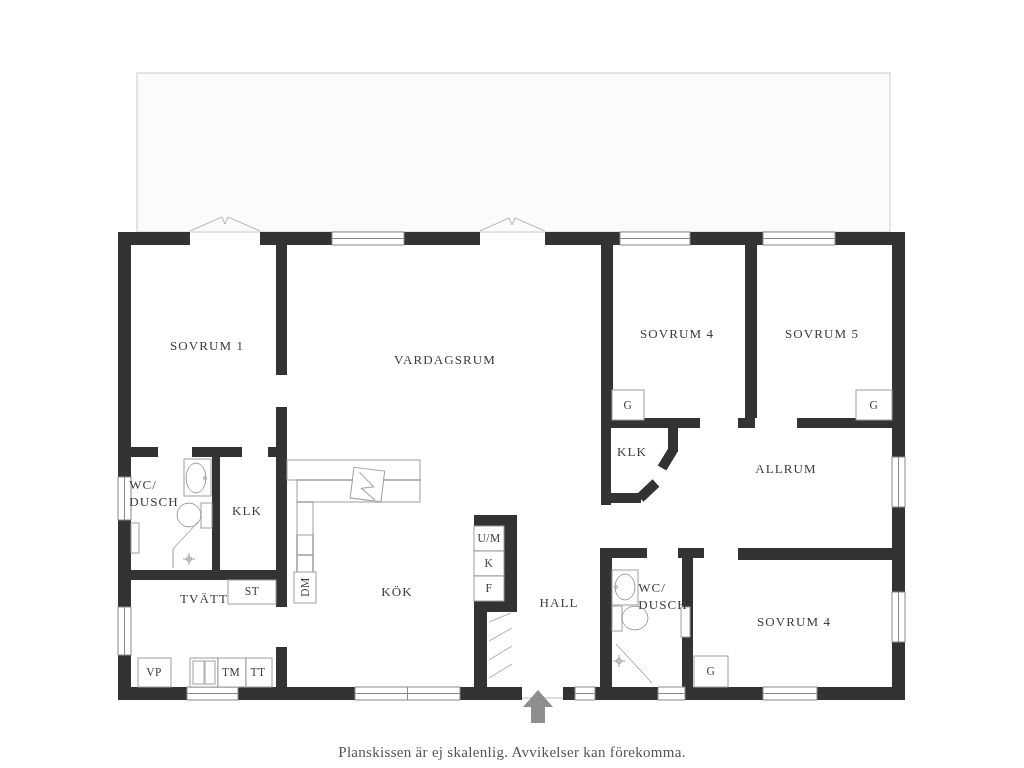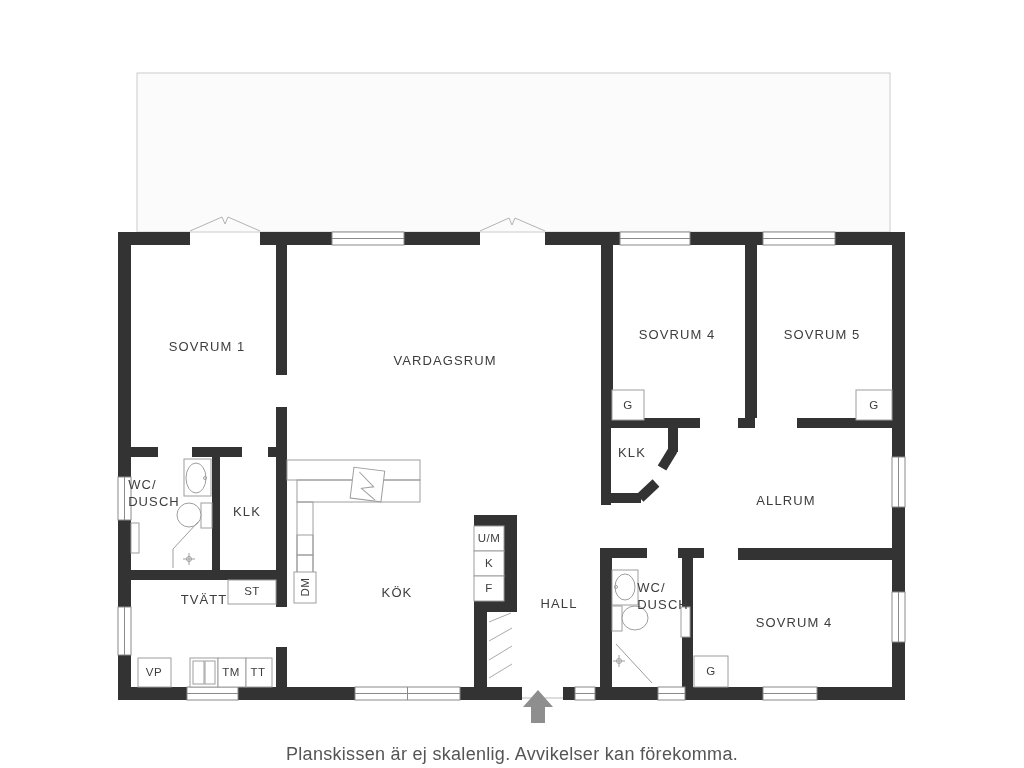--- a/index.html
+++ b/index.html
@@ -1,39 +1,39 @@
 <!DOCTYPE html>
 <html style="--wall: #333333; --text: #3d3d3d; --fixture: #9e9e9e; --arrow: #8e8e8e; --deck: #cccccc; --caption: #555555; --winline: #8a8a8a;"><head>
 <meta charset="utf-8">
 <style>
   :root{
     --wall:#333333; --text:#3d3d3d; --fixture:#9e9e9e; --arrow:#8e8e8e;
     --deck:#cccccc; --caption:#555555; --winline:#8a8a8a;
   }
   html,body{margin:0;padding:0;background:#ffffff;}
   #stage{position:relative;width:1024px;height:768px;background:#ffffff;overflow:hidden;
-         font-family:Liberation Sans, sans-serif;}
+         font-family:Liberation Serif, serif;}
   svg{position:absolute;left:0;top:0;}
   .walls rect{fill:var(--wall);}
   .wline{stroke:var(--wall);stroke-width:10;fill:none;}
   .win rect{fill:#ffffff;stroke:var(--winline);stroke-width:1;}
   .win line{stroke:var(--winline);stroke-width:1;}
   .fix{fill:#ffffff;stroke:var(--fixture);stroke-width:1;}
   .fixn{fill:none;stroke:var(--fixture);stroke-width:1;}
   .swing{fill:none;stroke:#b3b3b3;stroke-width:1;}
   .hatch line{stroke:#aaaaaa;stroke-width:1;}
   .deckr{fill:#fbfbfb;stroke:var(--deck);stroke-width:1;}
   .arrowp{fill:var(--arrow);}
   .thresh{stroke:#bbbbbb;stroke-width:1;}
   .lbl{position:absolute;transform:translate(-50%,-50%);font-size:13px;letter-spacing:1.1px;
        color:var(--text);white-space:nowrap;font-weight:500;}
   .sm{font-size:11.5px;letter-spacing:0.5px;}
   .rot{transform:translate(-50%,-50%) rotate(-90deg);}
   .two{line-height:17px;}
-  .caption{position:absolute;left:0;right:0;top:744px;text-align:center;font-size:18px;
+  .caption{position:absolute;left:0;right:0;top:744px;text-align:center;font-size:15px;
            color:var(--caption);letter-spacing:0.3px;}
 </style>
 </head>
 <body>
 
 <div id="stage">
 
   <svg width="1024" height="768" viewBox="0 0 1024 768">
 
     <g>
@@ -213,21 +213,21 @@
   <div class="lbl" style="left:207px;top:346px">SOVRUM 1</div>
   <div class="lbl" style="left:445px;top:360px">VARDAGSRUM</div>
   <div class="lbl" style="left:677px;top:334px">SOVRUM 4</div>
   <div class="lbl" style="left:822px;top:334px">SOVRUM 5</div>
   <div class="lbl two" style="left:154px;top:493px">
     <span>WC/</span><br>
     <span>DUSCH</span>
   </div>
   <div class="lbl" style="left:247px;top:511px">KLK</div>
   <div class="lbl" style="left:632px;top:452px">KLK</div>
-  <div class="lbl" style="left:786px;top:500px">ALLRUM</div>
+  <div class="lbl" style="left:786px;top:469px">ALLRUM</div>
   <div class="lbl" style="left:397px;top:592px">KÖK</div>
   <div class="lbl" style="left:559px;top:603px">HALL</div>
   <div class="lbl" style="left:204px;top:599px">TVÄTT</div>
   <div class="lbl two" style="left:663px;top:596px">
     <span>WC/</span><br>
     <span>DUSCH</span>
   </div>
   <div class="lbl" style="left:794px;top:622px">SOVRUM 4</div>
 
   <div class="lbl sm" style="left:628px;top:405px">G</div>

